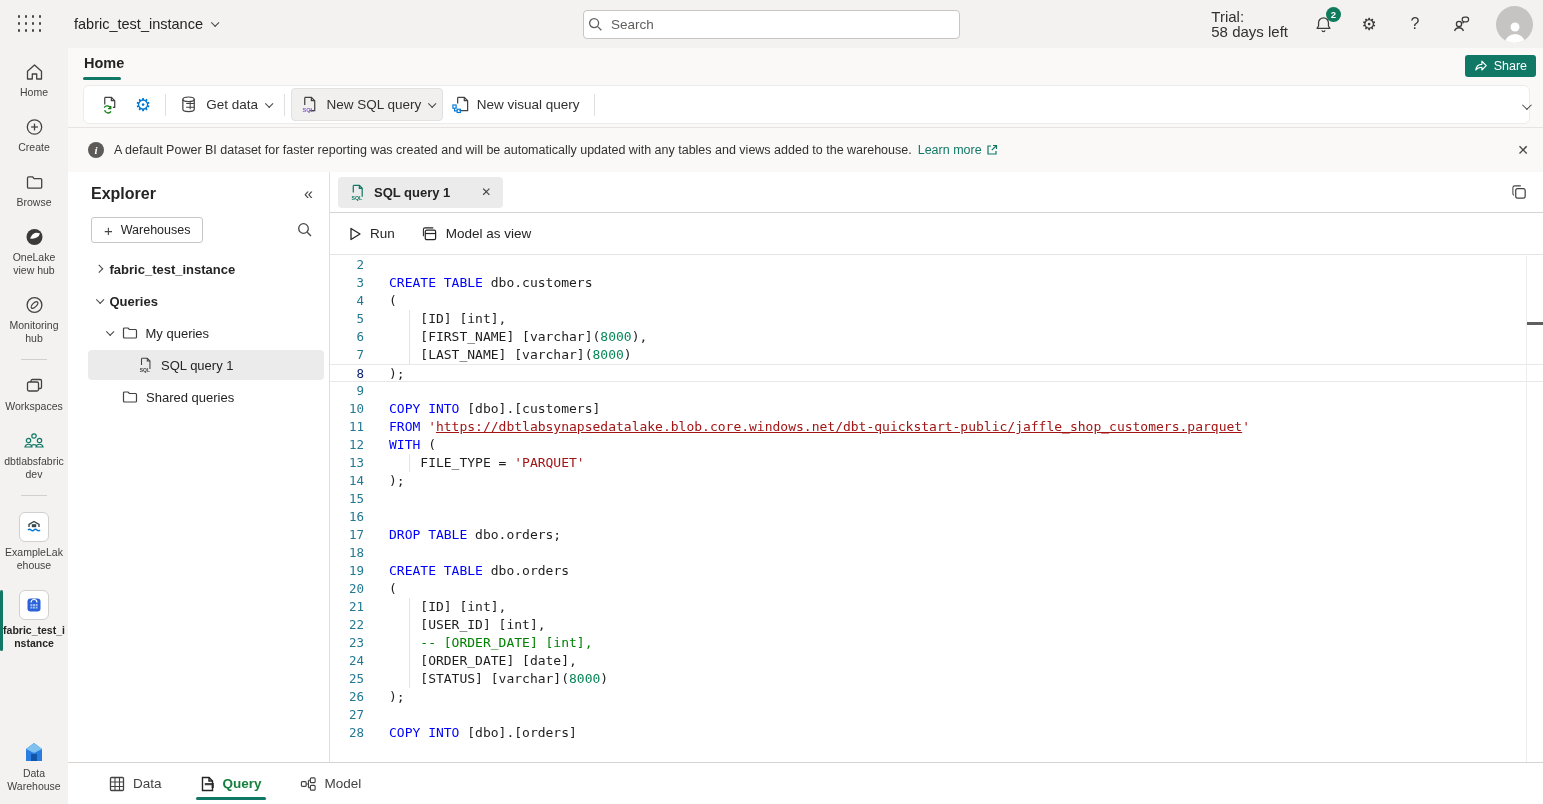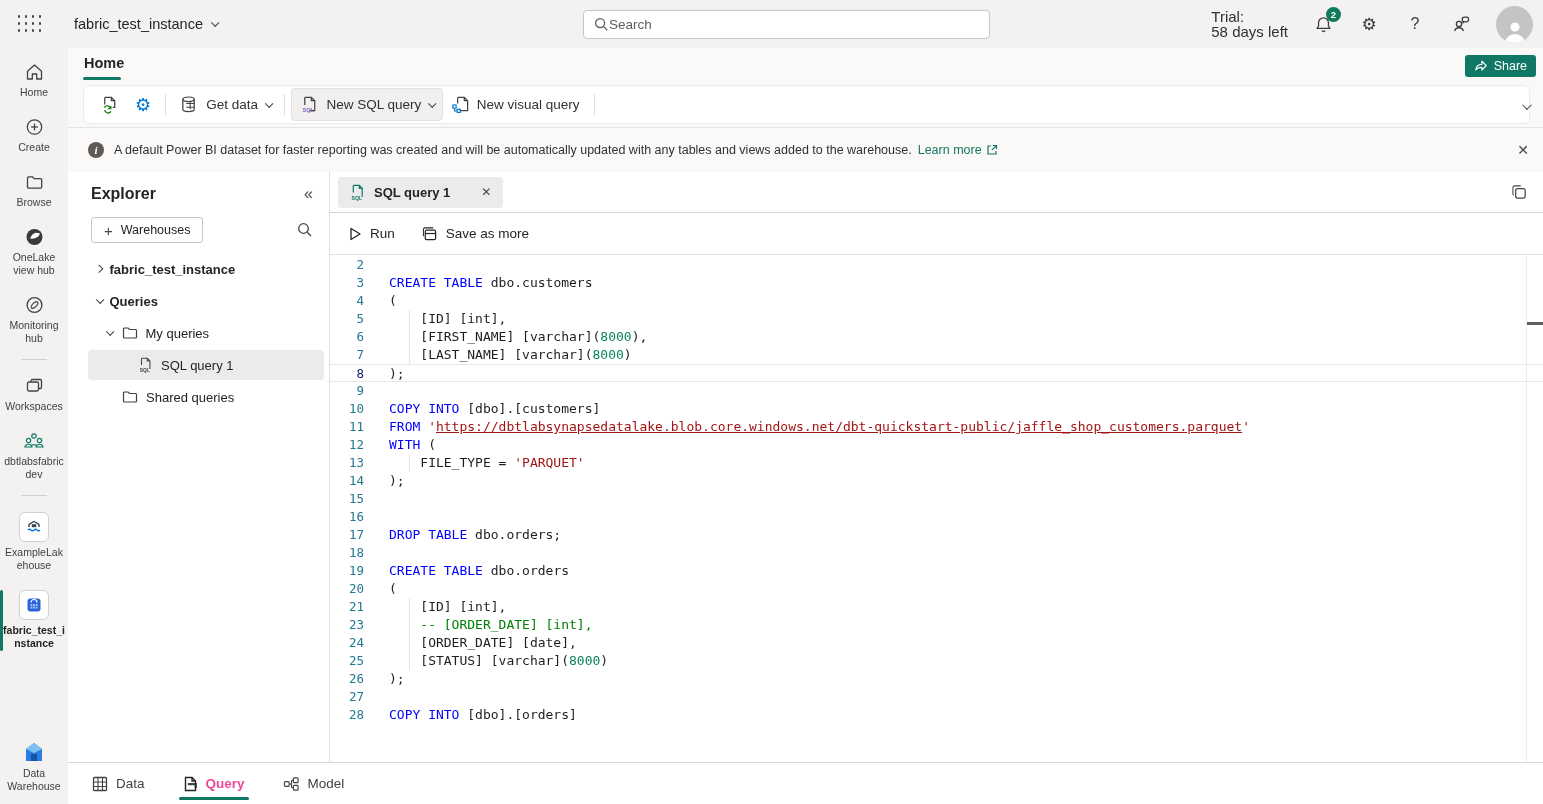--- a/index.html
+++ b/index.html
@@ -11,22 +11,22 @@
   .topbar { position:absolute; left:0; top:0; width:1543px; height:48px; background:#f3f2f1;
     display:flex; align-items:center; z-index:30; }
   .waffle { width:44px; height:48px; display:flex; align-items:center; justify-content:center; cursor:pointer; margin-left:8px;}
   .waffle .dots { display:grid; grid-template-columns:repeat(4,4px); grid-template-rows:repeat(3,4px); gap:3px; }
   .waffle .dots i { width:2.6px; height:2.6px; background:#484644; border-radius:50%; }
   .ws-switcher { margin-left:22px; display:flex; align-items:center; gap:8px; font-size:14.5px; color:#242424; cursor:pointer;}
   .chev { display:inline-block; width:7px; height:7px; border-right:1.4px solid #484644; border-bottom:1.4px solid #484644; }
   .chev.down { transform:rotate(45deg) translateY(-2px); }
   .chev.right { transform:rotate(-45deg); }
   .chev.sm { width:5.5px; height:5.5px; }
-  .searchbox { position:absolute; left:583px; top:10px; width:407px; height:29px; background:#fff;
-    border:1px solid #c8c6c4; border-radius:4px; display:flex; align-items:center; padding:0 10px; }
+  .searchbox { position:absolute; left:583px; top:10px; width:377px; height:29px; background:#fff;
+    border:1px solid #c8c6c4; border-radius:4px; display:flex; align-items:center; padding:0 4px; gap:8px;}
   .searchbox input { border:none; outline:none; flex:1; font-size:13.5px; color:#242424; background:transparent;
     font-family:"Liberation Sans", sans-serif;}
   .searchbox input::placeholder { color:#605e5c; }
   .tb-right { position:absolute; right:0; top:0; height:48px; display:flex; align-items:center; gap:24px; padding-right:10px;}
   .trial { font-size:15px; color:#323130; text-align:left; line-height:15px; white-space:pre-line;}
   .tb-icon { position:relative; width:22px; height:22px; display:flex; align-items:center; justify-content:center;
     color:#3b3a39; cursor:pointer; font-size:17px;}
   .badge { position:absolute; top:-6px; right:-7px; min-width:15px; height:15px; border-radius:8px; background:#0f7b5c;
     color:#fff; font-size:9.5px; display:flex; align-items:center; justify-content:center; padding:0 3px; font-weight:bold;}
   .avatar { width:37px; height:37px; border-radius:50%; background:#c6c4c2; display:flex; align-items:flex-end; justify-content:center; overflow:hidden; cursor:pointer;}
@@ -109,23 +109,23 @@
   .tk-p { color:#1e1e1e; }
   .tk-num { color:#098658; }
   .tk-str { color:#a31515; }
   .tk-link { color:#a31515; text-decoration:underline; }
   .tk-cmt { color:#008000; }
   .scroll-sep { position:absolute; right:16px; top:84px; bottom:0; width:1px; background:#ededed;}
   .ruler-marker { position:absolute; right:0; top:150px; width:16px; height:3px; background:#5f5f5f;}
 
   
   .bottombar { position:absolute; left:68px; right:0; bottom:0; height:42px; background:#fff; border-top:1px solid #d6d4d2;
-    display:flex; align-items:center; gap:38px; padding-left:24px; z-index:15;}
+    display:flex; align-items:center; gap:38px; padding-left:41px; z-index:15;}
   .btab { position:relative; display:flex; align-items:center; gap:8px; font-size:13.5px; color:#424242; height:100%; cursor:pointer;}
-  .btab.active { font-weight:bold; color:#ec4899;justify-content:flex-end;}
+  .btab.active { font-weight:bold; color:#15803d;justify-content:flex-end;}
   .btab.active::after { content:''; position:absolute; left:-4px; right:-4px; bottom:4px; height:3px; background:#117865; border-radius:2px;}
 </style>
 </head>
 <body>
 
 <div class="topbar">
   <div class="waffle">
     <div class="dots">
         <i></i>
         <i></i>
@@ -425,21 +425,21 @@
         <path d="M1.5 1.5 L10.5 7 L1.5 12.5 Z" fill="none" stroke="#242424" stroke-width="1.3" stroke-linejoin="round"></path>
       </svg>
       <span>Run</span>
     </div>
     <div class="runbtn">
       <svg width="17" height="16" viewBox="0 0 18 17">
         <rect x="4.5" y="4.5" width="11" height="10" rx="1.5" fill="none" stroke="#242424" stroke-width="1.3"></rect>
         <path d="M4.5 8 H15.5" stroke="#242424" stroke-width="1.3"></path>
         <path d="M2.5 11 V3.8 A1.8 1.8 0 0 1 4.3 2 H13" fill="none" stroke="#242424" stroke-width="1.1"></path>
       </svg>
-      <span>Save as more</span>
+      <span>Model as view</span>
     </div>
   </div>
   <div class="editor" id="code-lines">
       <div class="code-line"><span class="ln">2</span><span class="code"></span></div>
       <div class="code-line"><span class="ln">3</span><span class="code"><span class="tk-kw">CREATE</span><span class="tk-p"> </span><span class="tk-kw">TABLE</span><span class="tk-p"> dbo.customers</span></span></div>
       <div class="code-line"><span class="ln">4</span><span class="code"><span class="tk-p">(</span></span></div>
       <div class="code-line"><span class="ln">5</span><span class="guide"></span><span class="code"><span class="tk-p">    [ID] [int],</span></span></div>
       <div class="code-line"><span class="ln">6</span><span class="guide"></span><span class="code"><span class="tk-p">    [FIRST_NAME] [varchar](</span><span class="tk-num">8000</span><span class="tk-p">),</span></span></div>
       <div class="code-line"><span class="ln">7</span><span class="guide"></span><span class="code"><span class="tk-p">    [LAST_NAME] [varchar](</span><span class="tk-num">8000</span><span class="tk-p">)</span></span></div>
       <div class="code-line cur"><span class="ln cur-ln">8</span><span class="code"><span class="tk-p">);</span></span></div>
@@ -449,20 +449,21 @@
       <div class="code-line"><span class="ln">12</span><span class="code"><span class="tk-kw">WITH</span><span class="tk-p"> (</span></span></div>
       <div class="code-line"><span class="ln">13</span><span class="guide"></span><span class="code"><span class="tk-p">    FILE_TYPE = </span><span class="tk-str">'PARQUET'</span></span></div>
       <div class="code-line"><span class="ln">14</span><span class="code"><span class="tk-p">);</span></span></div>
       <div class="code-line"><span class="ln">15</span><span class="code"></span></div>
       <div class="code-line"><span class="ln">16</span><span class="code"></span></div>
       <div class="code-line"><span class="ln">17</span><span class="code"><span class="tk-kw">DROP</span><span class="tk-p"> </span><span class="tk-kw">TABLE</span><span class="tk-p"> dbo.orders;</span></span></div>
       <div class="code-line"><span class="ln">18</span><span class="code"></span></div>
       <div class="code-line"><span class="ln">19</span><span class="code"><span class="tk-kw">CREATE</span><span class="tk-p"> </span><span class="tk-kw">TABLE</span><span class="tk-p"> dbo.orders</span></span></div>
       <div class="code-line"><span class="ln">20</span><span class="code"><span class="tk-p">(</span></span></div>
       <div class="code-line"><span class="ln">21</span><span class="guide"></span><span class="code"><span class="tk-p">    [ID] [int],</span></span></div>
+      <div class="code-line"><span class="ln">22</span><span class="guide"></span><span class="code"><span class="tk-p">    [USER_ID] [int],</span></span></div>
       <div class="code-line"><span class="ln">23</span><span class="guide"></span><span class="code"><span class="tk-p">    </span><span class="tk-cmt">-- [ORDER_DATE] [int],</span></span></div>
       <div class="code-line"><span class="ln">24</span><span class="guide"></span><span class="code"><span class="tk-p">    [ORDER_DATE] [date],</span></span></div>
       <div class="code-line"><span class="ln">25</span><span class="guide"></span><span class="code"><span class="tk-p">    [STATUS] [varchar](</span><span class="tk-num">8000</span><span class="tk-p">)</span></span></div>
       <div class="code-line"><span class="ln">26</span><span class="code"><span class="tk-p">);</span></span></div>
       <div class="code-line"><span class="ln">27</span><span class="code"></span></div>
       <div class="code-line"><span class="ln">28</span><span class="code"><span class="tk-kw">COPY</span><span class="tk-p"> </span><span class="tk-kw">INTO</span><span class="tk-p"> [dbo].[orders]</span></span></div>
     </div>
   <div class="scroll-sep"></div>
   <div class="ruler-marker"></div>
 </div>

